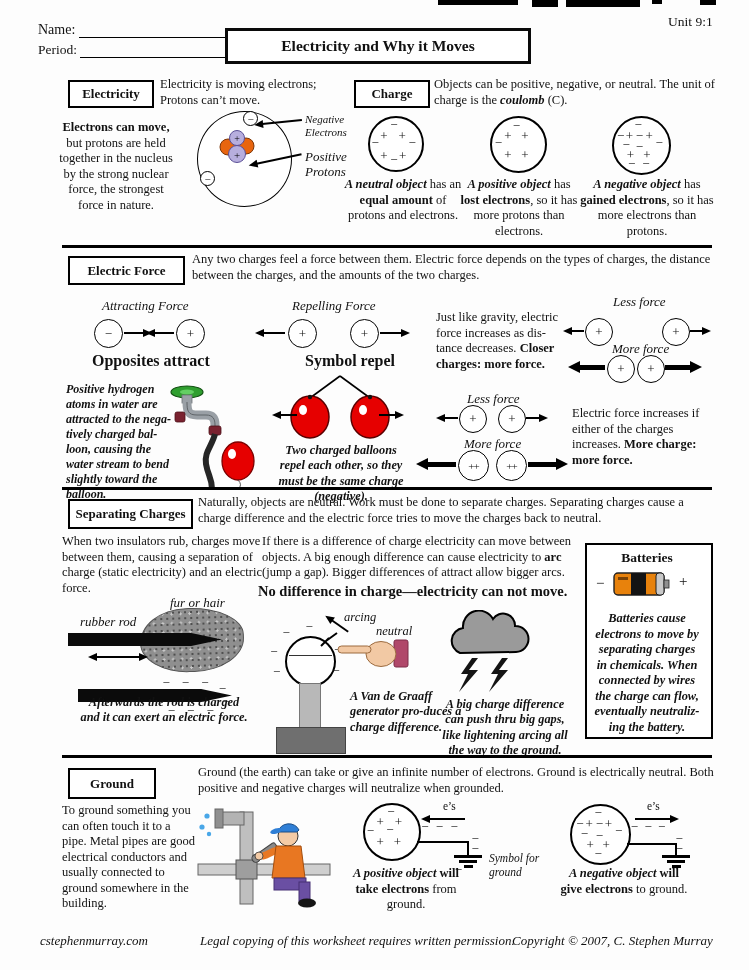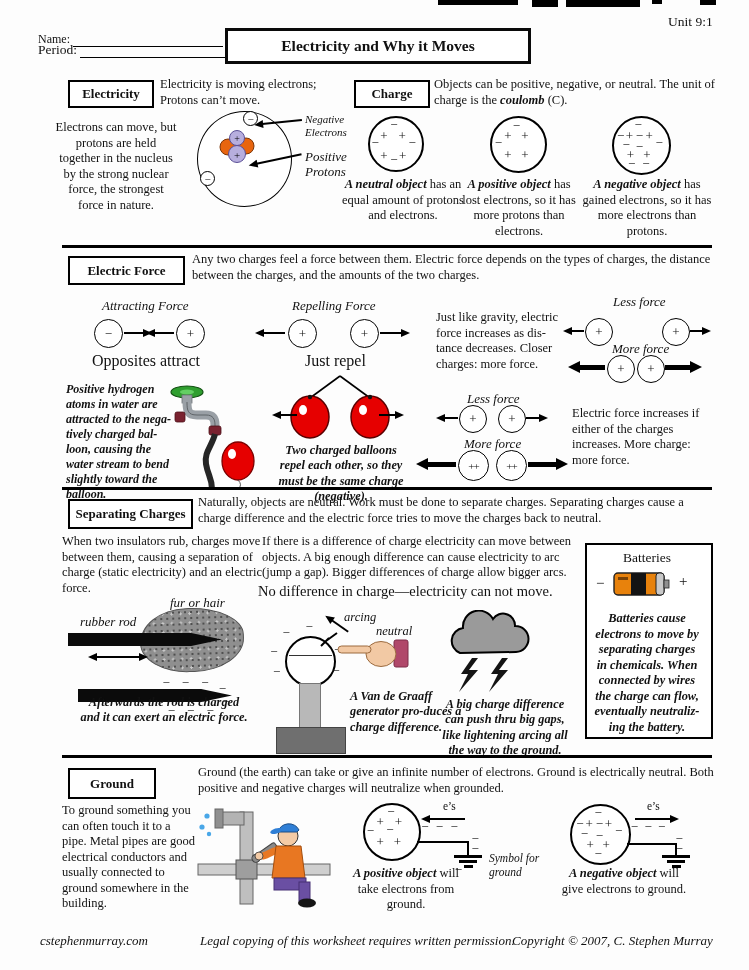--- a/index.html
+++ b/index.html
@@ -1,19 +1,19 @@
 <!DOCTYPE html>
 <html><head>
 <meta charset="utf-8">
 <style>
   html,body{margin:0;padding:0;background:#e8e8e8;}
   .page{position:relative;width:749px;height:970px;background:#fdfdfd;margin:0 auto;
         font-family:"Liberation Serif","DejaVu Serif",serif;color:#111;overflow:hidden;}
   .abs{position:absolute;}
-  .b{font-weight:normal}.bi{font-weight:bold;font-style:italic}
+  .b{font-weight:bold}.bi{font-weight:bold;font-style:italic}
   .txt{font-size:12.5px;line-height:1.24;}
   .small{font-size:11.5px;}
   .cap{font-style:italic;font-weight:bold;text-align:center;font-size:12.3px;line-height:1.25;}
   .capl{font-style:italic;font-weight:bold;text-align:left;font-size:12.3px;line-height:1.25;}
   .ctr{text-align:center;}
   .labelbox{border:2px solid #000;background:#fff;display:flex;align-items:center;justify-content:center;
             font-weight:bold;font-size:13px;}
   .titlebox{border:3px solid #0a0a0a;display:flex;align-items:center;justify-content:center;
             font-weight:bold;font-size:15.5px;background:#fff;}
   .circle{position:absolute;border:2.5px solid #000;border-radius:50%;background:#fff;}
@@ -47,21 +47,21 @@
 <body>
 
 <div class="page">
 
   <div class="mark" style="left:438px;top:0;width:80px;height:5px"></div>
   <div class="mark" style="left:532px;top:0;width:26px;height:7px"></div>
   <div class="mark" style="left:566px;top:0;width:74px;height:7px"></div>
   <div class="mark" style="left:652px;top:0;width:10px;height:4px"></div>
   <div class="mark" style="left:700px;top:0;width:16px;height:5px"></div>
 
-  <div class="abs" style="left:38px;top:32px;font-size:12px">
+  <div class="abs" style="left:38px;top:22px;font-size:14px">
     <span>Name:</span>
     <span class="blank" style="width:150px"></span>
   </div>
   <div class="abs" style="left:38px;top:42px;font-size:13.5px">
     <span>Period:</span>
     <span class="blank" style="width:148px"></span>
   </div>
   <div class="abs titlebox" style="left:225px;top:28px;width:300px;height:30px">Electricity and Why it Moves</div>
   <div class="abs" style="left:668px;top:14px;font-size:13.5px">Unit 9:1</div>
 
@@ -136,21 +136,21 @@
   <div class="arrow hr" style="left:124px;top:332px;width:20px"></div>
   <div class="arrow hl" style="left:154px;top:332px;width:20px"></div>
   <div class="fc" style="left:176px;top:319px;width:27px;height:27px">+</div>
   <div class="abs b" style="left:92px;top:352px;font-size:16px">Opposites attract</div>
 
   <div class="forcelabel" style="left:292px;top:298px">Repelling Force</div>
   <div class="arrow hl" style="left:263px;top:332px;width:22px"></div>
   <div class="fc" style="left:288px;top:319px;width:27px;height:27px">+</div>
   <div class="fc" style="left:350px;top:319px;width:27px;height:27px">+</div>
   <div class="arrow hr" style="left:380px;top:332px;width:22px"></div>
-  <div class="abs b" style="left:305px;top:352px;font-size:16px">Just repel</div>
+  <div class="abs b" style="left:305px;top:352px;font-size:16px">Symbol repel</div>
 
   <div class="abs txt" style="left:436px;top:310px;width:132px"><span>Just like gravity, electric force increases as dis-tance decreases.  </span><span class="b">Closer charges:  more force.</span></div>
   <div class="forcelabel" style="left:613px;top:294px">Less force</div>
   <div class="arrow hl" style="left:571px;top:330px;width:13px"></div>
   <div class="fc" style="left:585px;top:318px;width:26px;height:26px">+</div>
   <div class="fc" style="left:662px;top:318px;width:26px;height:26px">+</div>
   <div class="arrow hr" style="left:690px;top:330px;width:13px"></div>
   <div class="forcelabel" style="left:612px;top:341px">More force</div>
   <div class="arrow thick hl" style="left:576px;top:365px;width:29px"></div>
   <div class="fc" style="left:607px;top:355px;width:26px;height:26px">+</div>
@@ -216,21 +216,21 @@
       <span class="sign" style="left: 38%; top: 14%;">−</span>
       <span class="sign" style="left: 60%; top: 14%;">−</span>
       <span class="sign" style="left: 80%; top: 30%;">−</span>
       <span class="sign" style="left: 22%; top: 86%;">−</span>
       <span class="sign" style="left: 44%; top: 86%;">−</span>
       <span class="sign" style="left: 66%; top: 86%;">−</span>
       <span class="sign" style="left: 84%; top: 62%;">−</span>
     </div>
   <div class="abs cap" style="left:80px;top:695px;width:168px">Afterwards the rod is charged and it can exert an electric force.</div>
 
-  <div class="abs txt" style="left:262px;top:534px;width:322px"><span>If there is a difference of charge electricity can move between objects.  A big enough difference can cause electricity to </span><span class="b">arc</span><span> (jump a gap).  Bigger differences of charge allow bigger arcs.</span></div>
+  <div class="abs txt" style="left:262px;top:534px;width:322px"><span>If there is a difference of charge electricity can move between objects.  A big enough difference can cause electricity to </span><span class="b">arc</span><span> (jump a gap).  Bigger differences of attract allow bigger arcs.</span></div>
   <div class="abs b" style="left:258px;top:583px;width:330px;font-size:14.5px">No difference in charge—electricity can not move.</div>
 
   <div class="circle" style="left:285px;top:636px;width:47px;height:47px;border-width:2px">
     <div class="equator"></div>
   </div>
   <div class="abs" style="left:268px;top:620px;width:86px;height:72px">
       <span class="sign" style="left: 21%; top: 16%;">−</span>
       <span class="sign" style="left: 48%; top: 9%;">−</span>
       <span class="sign" style="left: 7%; top: 43%;">−</span>
       <span class="sign" style="left: 10%; top: 71%;">−</span>

